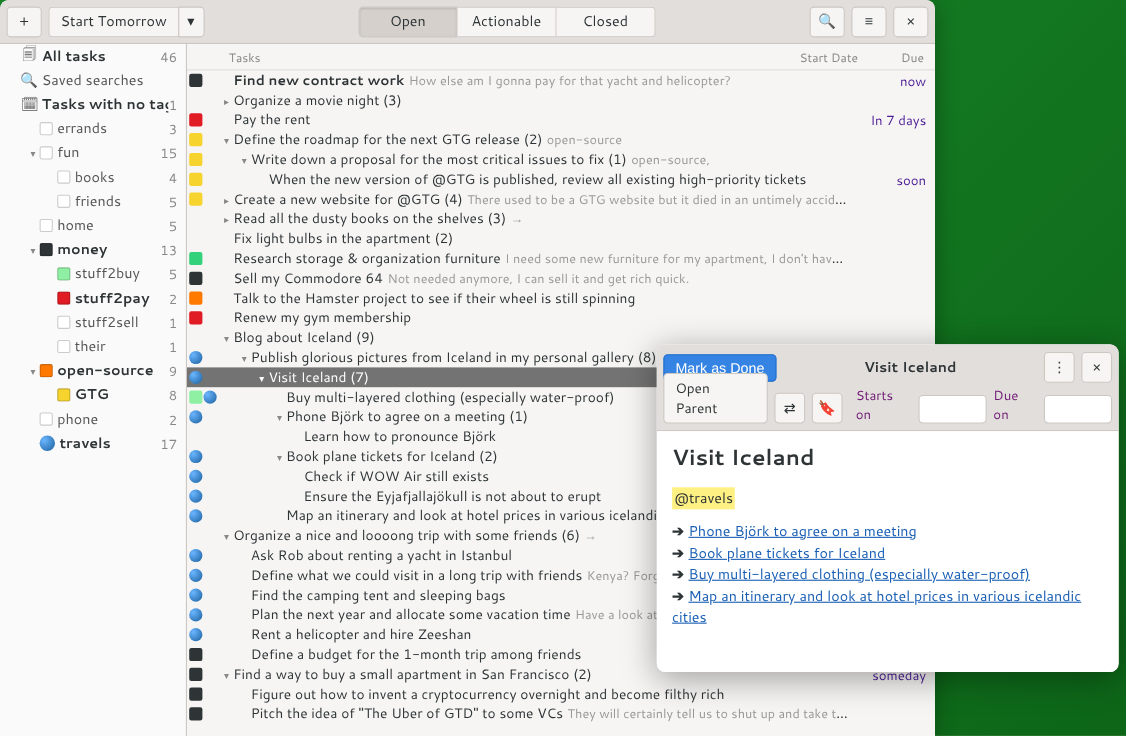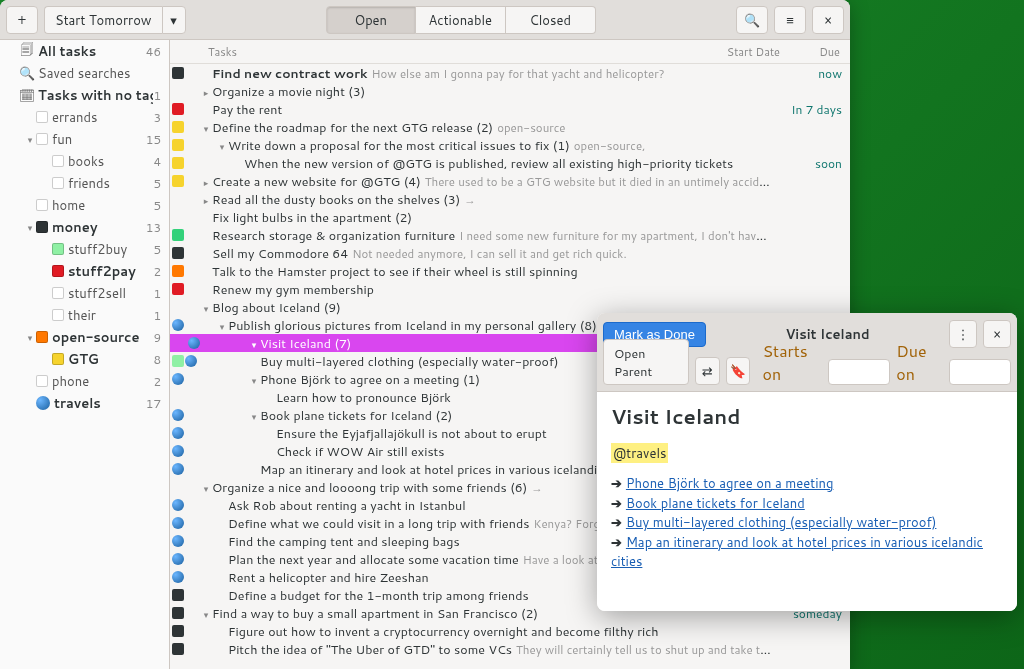--- a/index.html
+++ b/index.html
@@ -98,32 +98,32 @@
   .tasks-head .col-start { width: 80px; text-align: right; }
   .tasks-head .col-due { width: 70px; text-align: right; padding-right: 10px; }
   .tasks-body { flex: 1; overflow-y: auto; }
   .task-row {
     display: flex;
     align-items: center;
     height: 18px;
     font-size: 12.5px;
     padding-right: 8px;
   }
-  .task-row.selected { background: #d946ef; color: #fff; padding-left: 16px; }
+  .task-row.selected { background: #737373; color: #fff; }
   .task-row .marks { width: 30px; display: flex; align-items: center; gap: 1px; padding-left: 2px; }
   .task-row .mark { width: 12px; height: 12px; border-radius: 2px; }
   .task-row .mark.globe { border-radius: 50%; background: radial-gradient(circle at 30% 30%, #6bb6ff, #1a5f9e); }
   .task-row .indent { display:inline-block; }
   .task-row .chev { width: 12px; font-size: 9px; color: #888; text-align: center; display:inline-block; }
   .task-row.selected .chev { color: #fff; }
   .task-row .title { font-weight: 400; }
   .task-row .title.bold { font-weight: 600; }
   .task-row .subtitle { color: #999; font-size: 11.5px; margin-left: 4px; }
   .task-row .body { flex: 1; white-space: nowrap; overflow: hidden; text-overflow: ellipsis; }
-  .task-row .due { width: 70px; text-align: right; color: #0f766e; font-size: 12px; }
+  .task-row .due { width: 70px; text-align: right; color: #4c1d95; font-size: 12px; }
   .task-row.selected .subtitle, .task-row.selected .due { color: #e8f0fd; }
 
   
   .editor {
     position: absolute;
     left: 597px;
     top: 313px;
     width: 420px;
     height: 298px;
     background: #fafafa;
@@ -155,21 +155,21 @@
     background: #f6f5f4;
     border-radius: 4px;
     display: flex; align-items: center; justify-content: center;
     cursor: pointer;
   }
   .ed-header-row2 { display: flex; align-items: flex-end; gap: 6px; height: 32px; margin-top: 4px; }
   .ed-parent {
     border: 1px solid #cdc7c2; background: #f6f5f4; border-radius: 4px;
     padding: 4px 10px; font-size: 12.5px; cursor: pointer;
   }
-  .ed-label { font-size: 16px; color: #a16207; }
+  .ed-label { font-size: 12px; color: #701a75; }
   .ed-date {
     width: 62px; height: 26px;
     border: 1px solid #cdc7c2; background: #fff; border-radius: 4px;
   }
   .ed-body { flex: 1; padding: 10px 14px; background: #fff; overflow: auto; }
   .ed-body h2 { margin: 0 0 14px 0; font-size: 20px; font-weight: 700; }
   .ed-tag { background: #fef082; padding: 1px 2px; font-size: 13px; font-weight: 500; }
   .ed-links { margin-top: 12px; }
   .ed-links div { font-size: 13px; line-height: 1.5; }
   .ed-links a { color: #1a5fb4; text-decoration: underline; }
@@ -449,28 +449,28 @@
             <span class="marks">
               <span class="mark globe"></span>
             </span>
             <span class="body"><span class="indent" style="width: 48px;"></span><span class="chev">▾</span><span class="title">Book plane tickets for Iceland (2)</span></span>
             <span class="due"></span>
           </div>
           <div class="task-row">
             <span class="marks">
               <span class="mark globe"></span>
             </span>
+            <span class="body"><span class="indent" style="width: 64px;"></span><span class="chev"></span><span class="title">Check if WOW Air still exists</span></span>
+            <span class="due"></span>
+          </div>
+          <div class="task-row">
+            <span class="marks">
+              <span class="mark globe"></span>
+            </span>
             <span class="body"><span class="indent" style="width: 64px;"></span><span class="chev"></span><span class="title">Ensure the Eyjafjallajökull is not about to erupt</span></span>
-            <span class="due"></span>
-          </div>
-          <div class="task-row">
-            <span class="marks">
-              <span class="mark globe"></span>
-            </span>
-            <span class="body"><span class="indent" style="width: 64px;"></span><span class="chev"></span><span class="title">Check if WOW Air still exists</span></span>
             <span class="due"></span>
           </div>
           <div class="task-row">
             <span class="marks">
               <span class="mark globe"></span>
             </span>
             <span class="body"><span class="indent" style="width: 48px;"></span><span class="chev"></span><span class="title">Map an itinerary and look at hotel prices in various icelandic cities</span></span>
             <span class="due"></span>
           </div>
           <div class="task-row">

